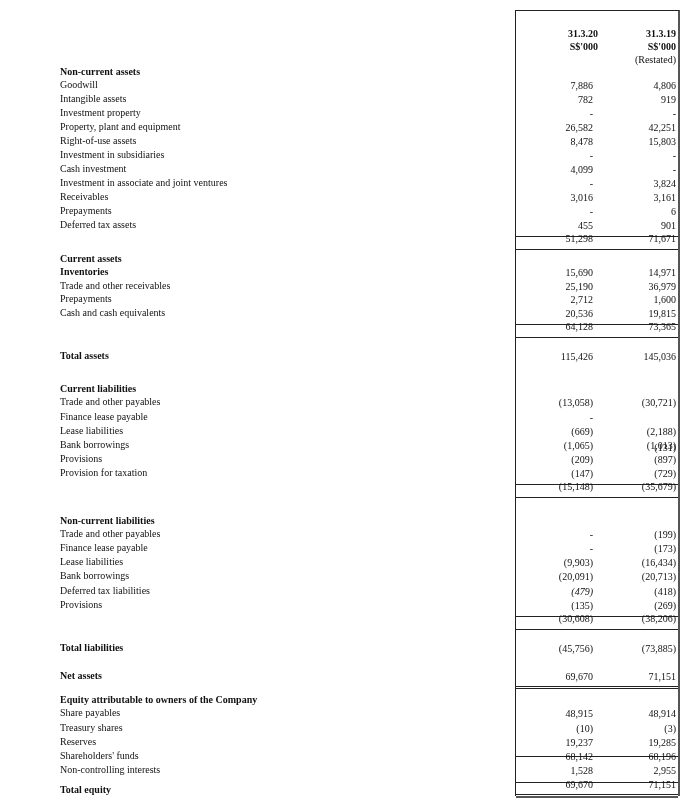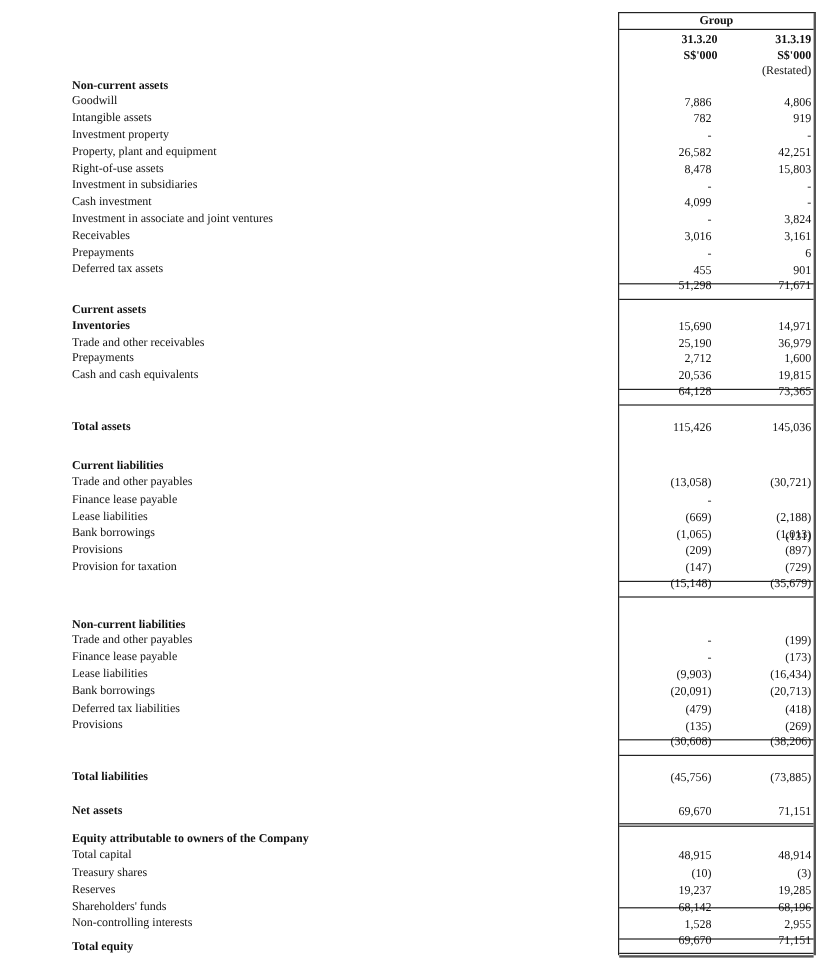--- a/index.html
+++ b/index.html
@@ -51,30 +51,29 @@
     <div class="lbl bold" style="top: 515px;">Non-current liabilities</div>
     <div class="lbl" style="top: 528px;">Trade and other payables</div>
     <div class="lbl" style="top: 542px;">Finance lease payable</div>
     <div class="lbl" style="top: 556px;">Lease liabilities</div>
     <div class="lbl" style="top: 570px;">Bank borrowings</div>
     <div class="lbl" style="top: 585px;">Deferred tax liabilities</div>
     <div class="lbl" style="top: 599px;">Provisions</div>
     <div class="lbl bold" style="top: 642px;">Total liabilities</div>
     <div class="lbl bold" style="top: 670px;">Net assets</div>
     <div class="lbl bold" style="top: 694px;">Equity attributable to owners of the Company</div>
-    <div class="lbl" style="top: 707px;">Total capital</div>
+    <div class="lbl" style="top: 707px;">Share payables</div>
     <div class="lbl" style="top: 722px;">Treasury shares</div>
     <div class="lbl" style="top: 736px;">Reserves</div>
     <div class="lbl" style="top: 750px;">Shareholders' funds</div>
     <div class="lbl" style="top: 764px;">Non-controlling interests</div>
     <div class="lbl bold" style="top: 784px;">Total equity</div>
   </div>
 
 <div class="frame" id="frame">
-  <div class="group-hdr">Group</div>
   <div class="hdr" style="left:2px; top:17px;">31.3.20</div>
   <div class="hdr" style="left:2px; top:30px;">S$'000</div>
   <div class="hdr" style="left:80px; top:17px;">31.3.19</div>
   <div class="hdr" style="left:80px; top:30px;">S$'000</div>
   <div class="hdr sub" style="left:80px; top:43px;">(Restated)</div>
 
   <div class="rule" style="top:225px"></div>
   <div class="rule" style="top:238px"></div>
   <div class="rule" style="top:313px"></div>
   <div class="rule" style="top:326px"></div>
@@ -139,21 +138,21 @@
     <div class="val c1" style="top: 470px;">(15,148)</div>
     <div class="val c2" style="top: 470px;">(35,679)</div>
     <div class="val c1" style="top: 518px;">-</div>
     <div class="val c2" style="top: 518px;">(199)</div>
     <div class="val c1" style="top: 532px;">-</div>
     <div class="val c2" style="top: 532px;">(173)</div>
     <div class="val c1" style="top: 546px;">(9,903)</div>
     <div class="val c2" style="top: 546px;">(16,434)</div>
     <div class="val c1" style="top: 560px;">(20,091)</div>
     <div class="val c2" style="top: 560px;">(20,713)</div>
-    <div class="val c1" style="top: 575px;">(479)</div>
+    <div class="val c1" style="top: 575px; font-style: italic;">(479)</div>
     <div class="val c2" style="top: 575px; margin-left: 20px;">(418)</div>
     <div class="val c1" style="top: 589px;">(135)</div>
     <div class="val c2" style="top: 589px;">(269)</div>
     <div class="val c1" style="top: 602px;">(30,608)</div>
     <div class="val c2" style="top: 602px;">(38,206)</div>
     <div class="val c1" style="top: 632px;">(45,756)</div>
     <div class="val c2" style="top: 632px;">(73,885)</div>
     <div class="val c1" style="top: 660px;">69,670</div>
     <div class="val c2" style="top: 660px;">71,151</div>
     <div class="val c1" style="top: 697px;">48,915</div>

